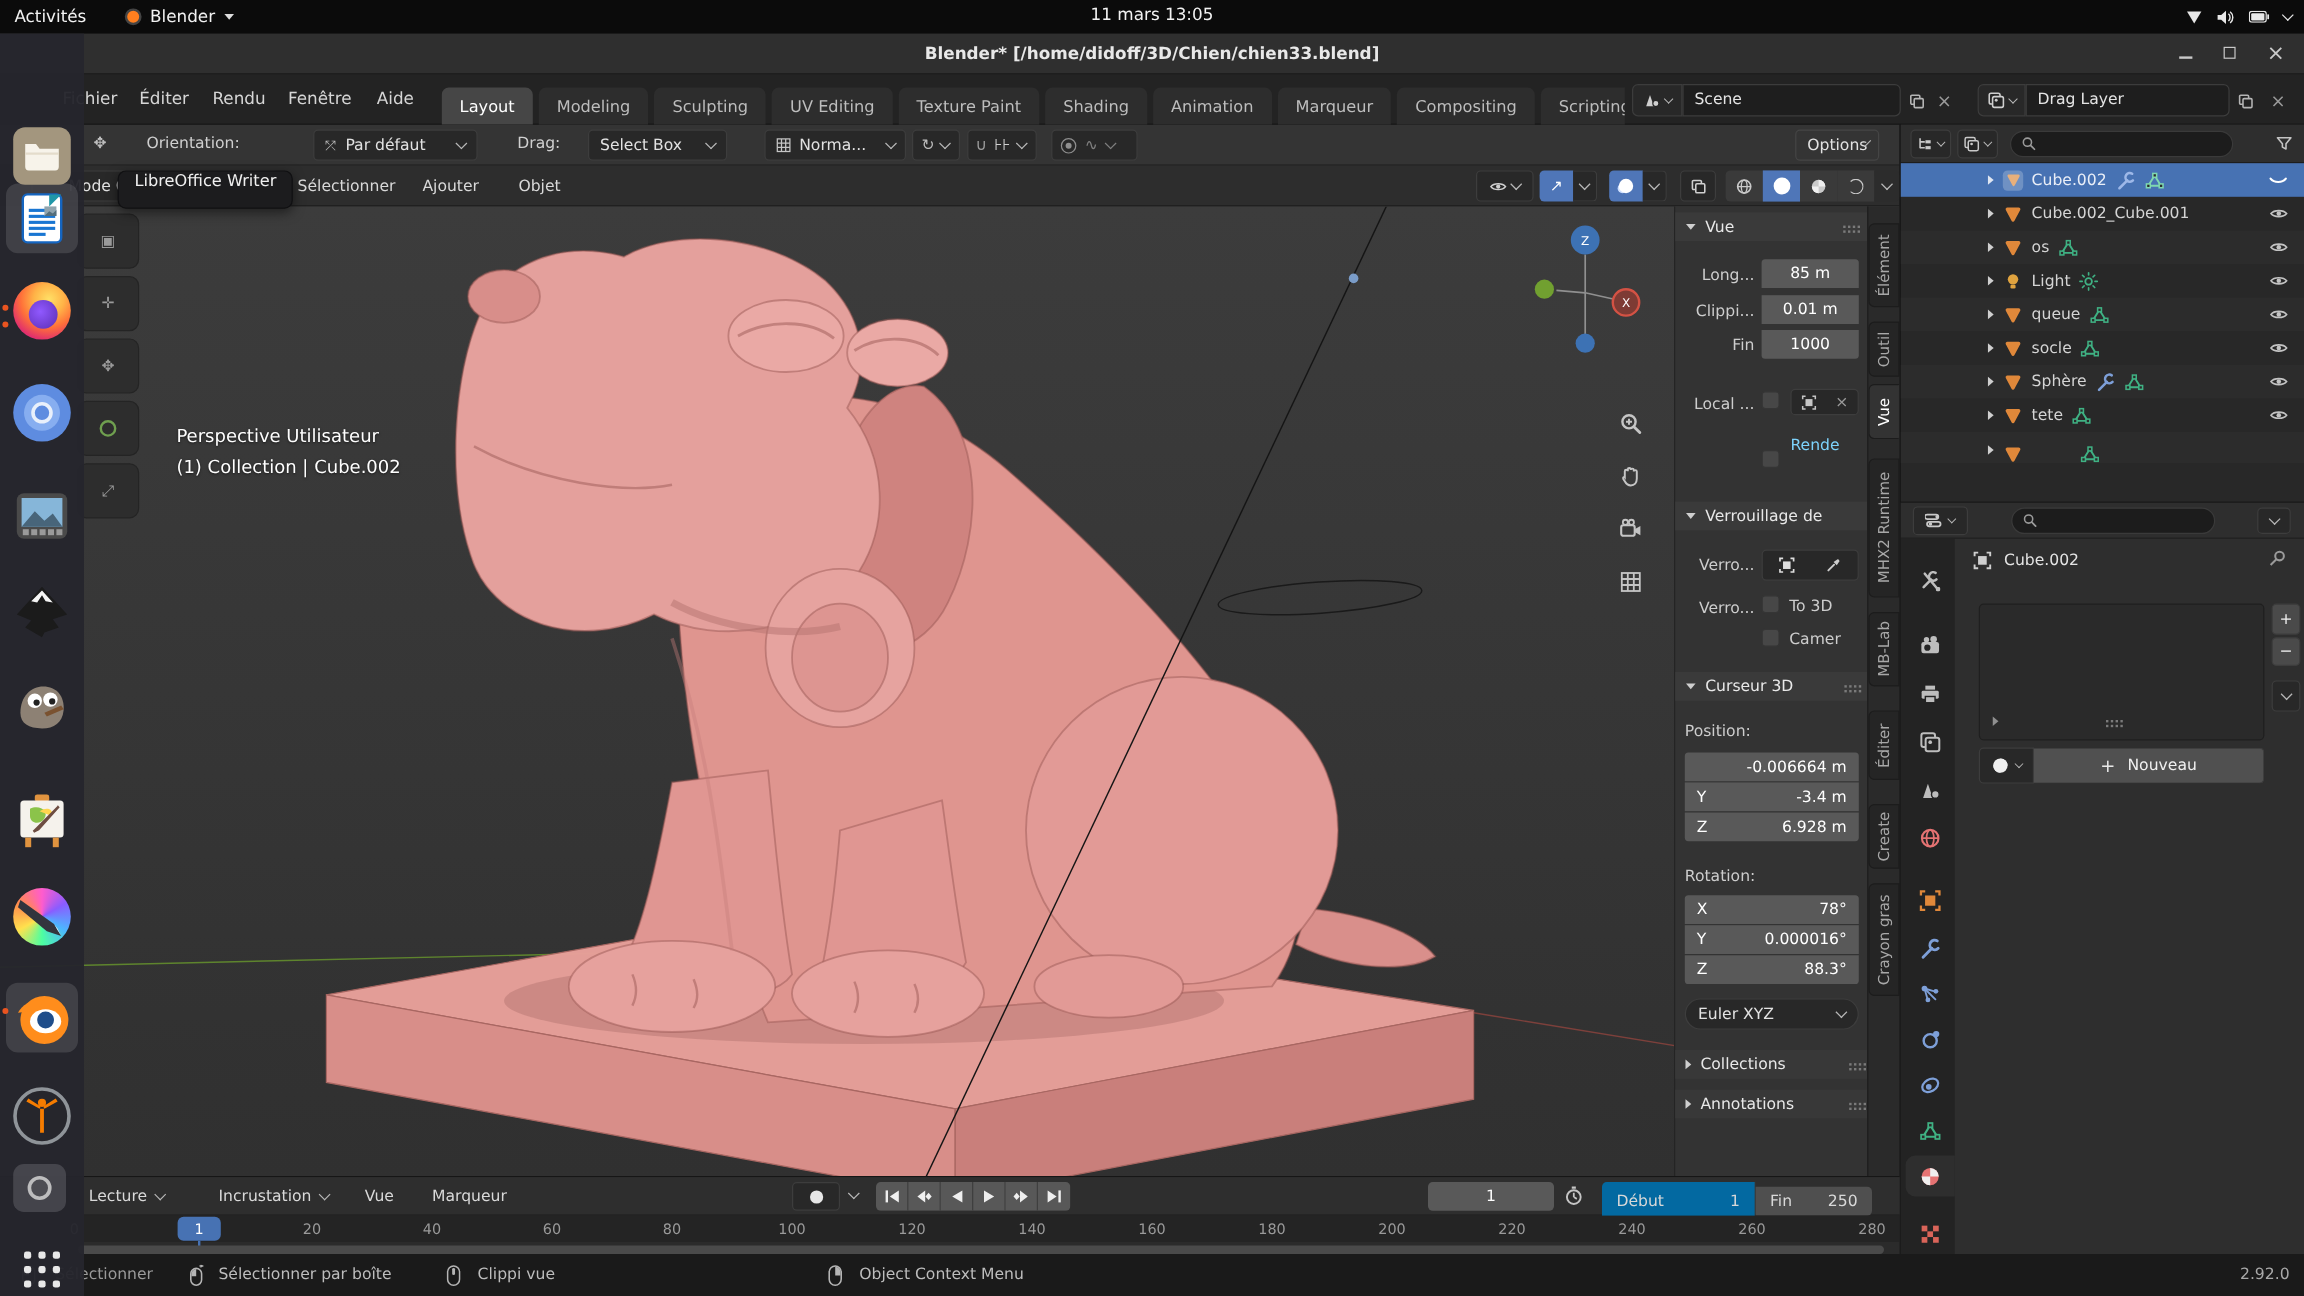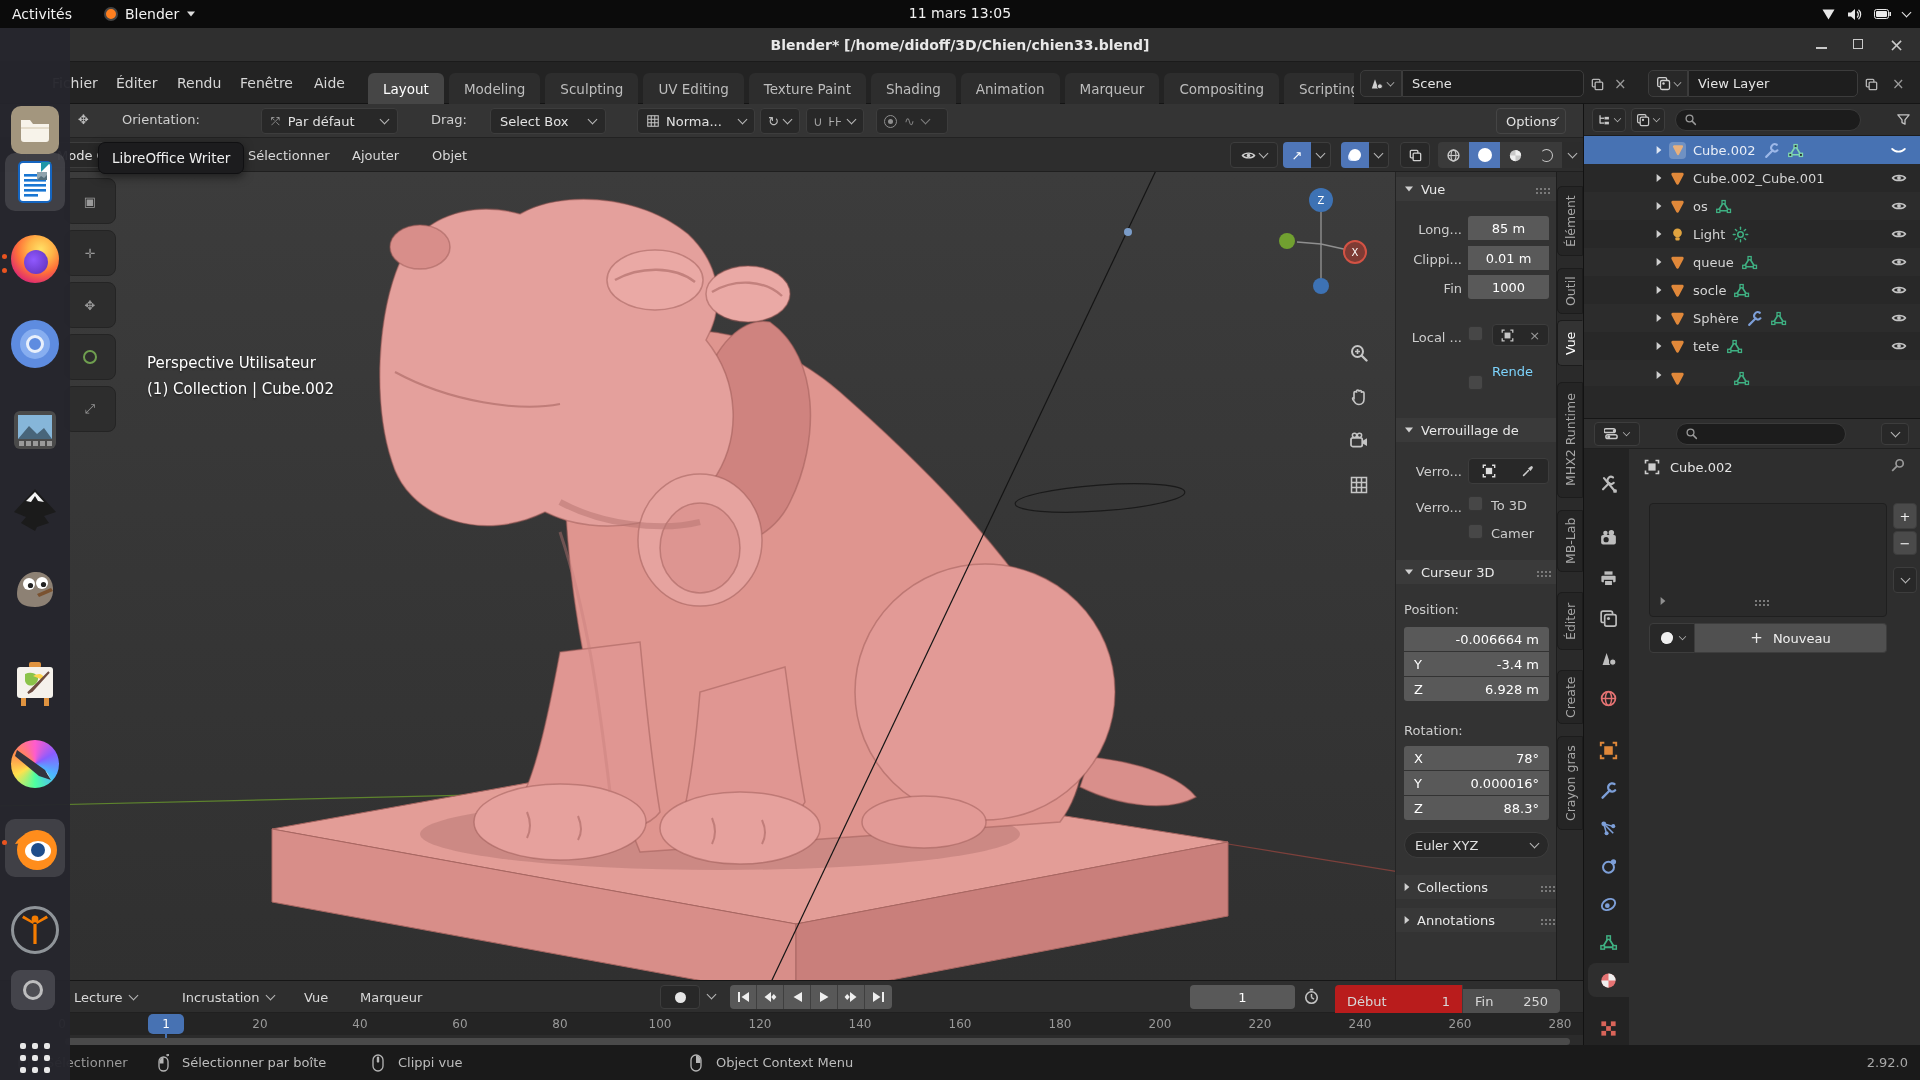--- a/index.html
+++ b/index.html
@@ -71,21 +71,21 @@
 .rnum{position:absolute;top:4px;transform:translateX(-50%)}
 .pbtn{width:27px;height:24px;background:#585858;display:flex;align-items:center;justify-content:center;border-right:1px solid #3f3f3f}
 #tl-scroll{position:absolute;left:65px;top:57px;width:1505px;height:7px;background:#4a4a4a;border-radius:4px}
 
 #statusbar{left:0;top:1045px;width:1920px;height:35px;background:#1a1a1a;color:#bdbdbd;font-size:13px}
 
 #dock{left:0;top:28px;width:70px;height:1052px;background:rgba(37,37,45,.96);z-index:40}
 .di{position:absolute;left:11px;width:48px;height:48px}
 .dhl{position:absolute;left:5px;width:60px;height:58px;background:rgba(255,255,255,.12);border-radius:10px}
 .ddot{position:absolute;left:2px;width:5px;height:5px;border-radius:50%;background:#e95420}
-#tooltip{left:98px;top:142px;height:32px;background:#1c1c1e;border:1px solid #101012;border-radius:7px;color:#f0f0f0;font-size:13.5px;display:flex;align-items:center;padding:0 13px;z-index:50;box-shadow:0 3px 10px rgba(0,0,0,.5)}
+#tooltip{left:98px;top:142px;height:32px;background:#1c1c1e;border:1px solid #101012;border-radius:7px;color:#f0f0f0;font-size:13.5px;display:flex;padding:0 13px;z-index:50;box-shadow:0 3px 10px rgba(0,0,0,.5)}
 </style>
 </head>
 <body>
 
 <div id="screen">
 
 <svg width="0" height="0" style="position:absolute">
   <defs>
     <symbol id="i-mesh" viewBox="0 0 16 16">
           <path d="M3.5,4 L12.5,4 L8,12.5 Z" fill="currentColor" stroke="currentColor" stroke-width="2.6" stroke-linejoin="round"></path>
@@ -354,21 +354,21 @@
         </svg>
       </span>
   <span class="a" style="left:1614px;top:13px;color:#9a9a9a;font-size:15px">×</span>
   <div class="icobtn a" style="left:1648px;top:8px;width:40px;height:27px;border-radius:5px 0 0 5px;gap:3px">
     <svg width="15" height="15" color="#cfcfcf">
           <use href="#i-layers"></use>
         </svg>
         <span class="chev" style="transform:rotate(45deg) scale(.8)"></span>
   </div>
   <div class="idfield a" style="left:1688px;top:8px;width:170px;height:27px;border-radius:0 5px 5px 0">
-        <span>View Layer</span>
+        <span>Drag Layer</span>
       </div>
   <span class="a" style="left:1864px;top:15px;color:#b5b5b5">
         <svg width="15" height="15">
           <use href="#i-copy"></use>
         </svg>
       </span>
   <span class="a" style="left:1892px;top:13px;color:#9a9a9a;font-size:15px">×</span>
 </div>
 
 <div id="toolrow" class="a">
@@ -1023,21 +1023,21 @@
     </div>
     <div class="slider a" style="left:1190px;top:4px;width:105px;height:24px;border-radius:4px;justify-content:center">
           <span>1</span>
         </div>
     <span class="a" style="left:1303px;top:7px;color:#c5c5c5">
           <svg width="17" height="17">
             <use href="#i-clock"></use>
           </svg>
         </span>
     <div class="a flex" style="left:1335px;top:4px">
-      <div class="flex" style="width:128px;height:24px;background:#b91c1c;border-radius:4px 0 0 4px;padding:16px 12px;border-right:1px solid #3c3c3c">
+      <div class="flex" style="width:128px;height:24px;background:#0369a1;border-radius:4px 0 0 4px;padding:16px 12px;border-right:1px solid #3c3c3c">
         <span>Début</span>
             <span style="margin-left:auto">1</span>
       </div>
       <div class="flex" style="width:97px;height:24px;background:#4f4f4f;border-radius:0 4px 4px 0;padding:0 12px">
         <span>Fin</span>
             <span style="margin-left:auto">250</span>
       </div>
     </div>
   </div>
   <div id="tl-ruler">

